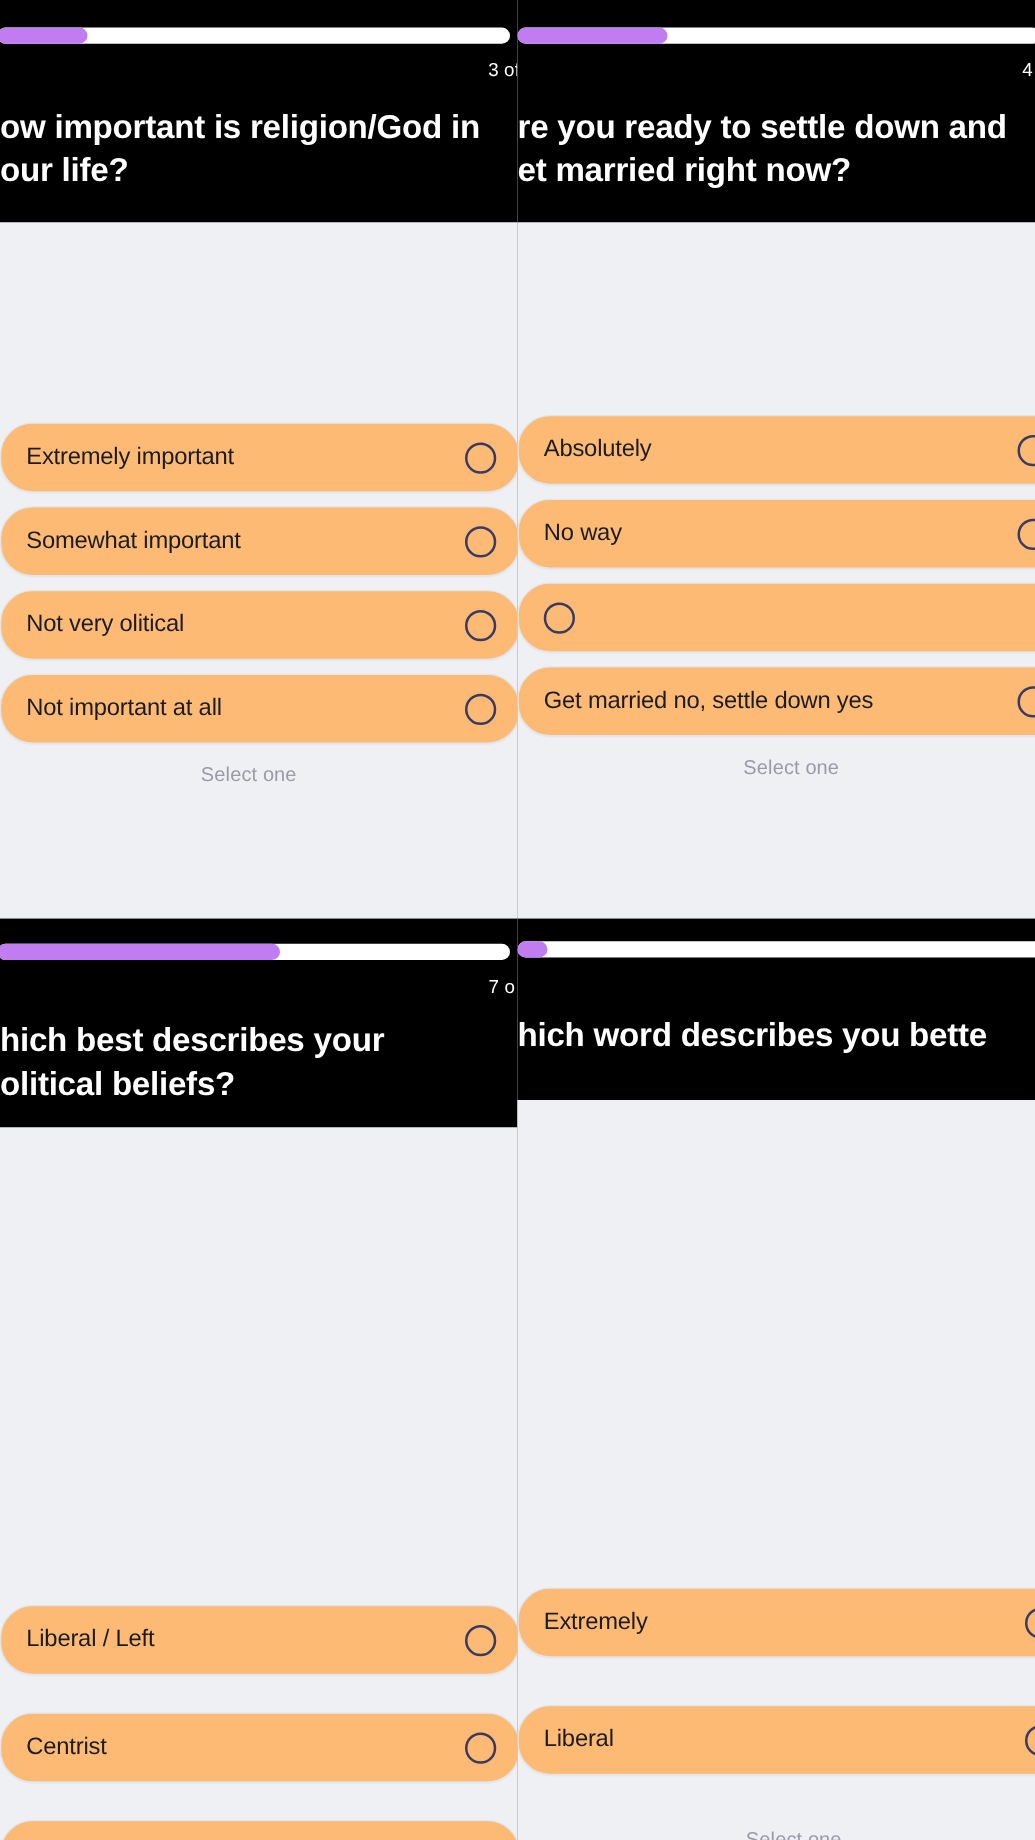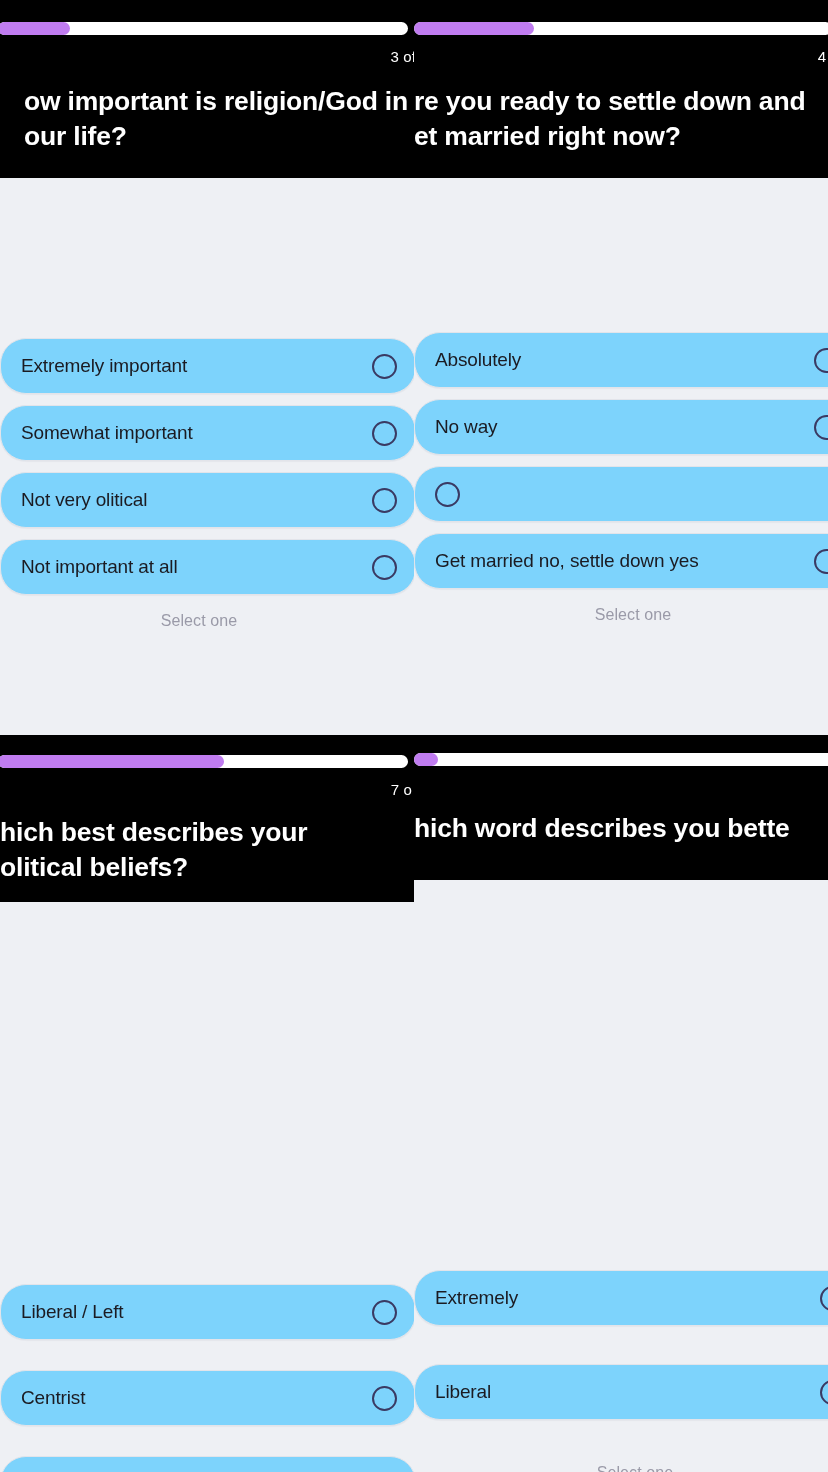--- a/index.html
+++ b/index.html
@@ -85,21 +85,21 @@
     flex: 1 1 auto;
   }
   .options {
     position: absolute;
     left: 0;
     width: 100%;
     display: flex;
     flex-direction: column;
   }
   .option {
-    background: #7dd3fc;
+    background: #fdba74;
     border: 1px solid #e2e4ea;
     border-radius: 26px;
     height: 56px;
     margin: 0 10px 11px 10px;
     display: flex;
     align-items: center;
     justify-content: space-between;
     padding: 0 18px 0 20px;
     box-sizing: border-box;
     box-shadow: 0 1px 1px rgba(20,20,50,.04);
@@ -125,21 +125,21 @@
     letter-spacing: .1px;
     margin-top: 6px;
   }
 
   
   #p1 .screen { left: -36px; top: -22px; width: 470px; height: 800px; }
   #p1 .header { height: 200px; }
   #p1 .progress-track { top: 44px; left: 34px; width: 410px; }
   #p1 .progress-fill  { width: 72px; }
   #p1 .counter  { top: 70px; right: 18px; }
-  #p1 .question { top: 106px; left: 36px; width: 400px; margin-left: 24px; }
+  #p1 .question { top: 106px; left: 36px; width: 400px; }
   #p1 .options  { top: 160px; }
   #p1 .option   { margin-left: 36px; margin-right: 18px; }
 
   
   #p2 .screen { left: -16px; top: -18px; width: 470px; height: 800px; }
   #p2 .header { height: 196px; }
   #p2 .progress-track { top: 40px; left: 16px; width: 418px; }
   #p2 .progress-fill  { width: 120px; }
   #p2 .counter  { top: 66px; right: 12px; }
   #p2 .question { top: 102px; left: 16px; width: 430px; }

